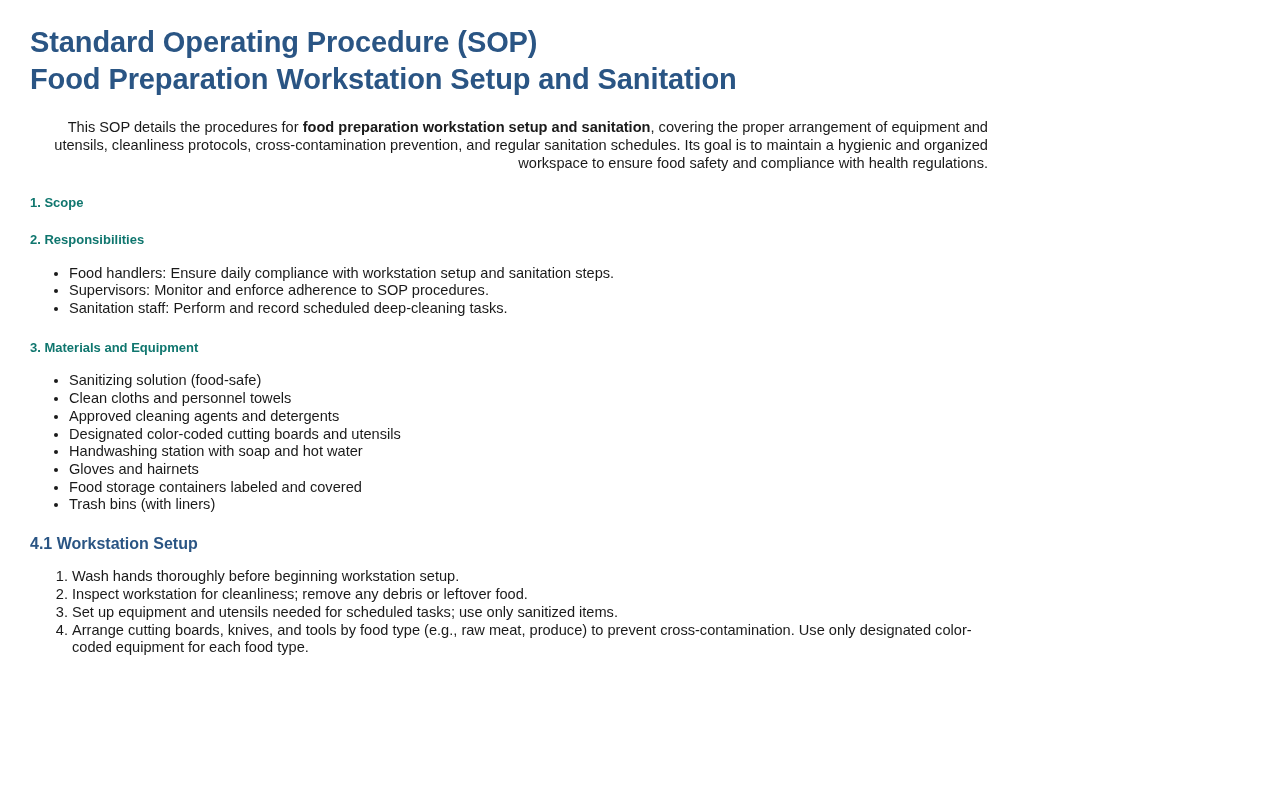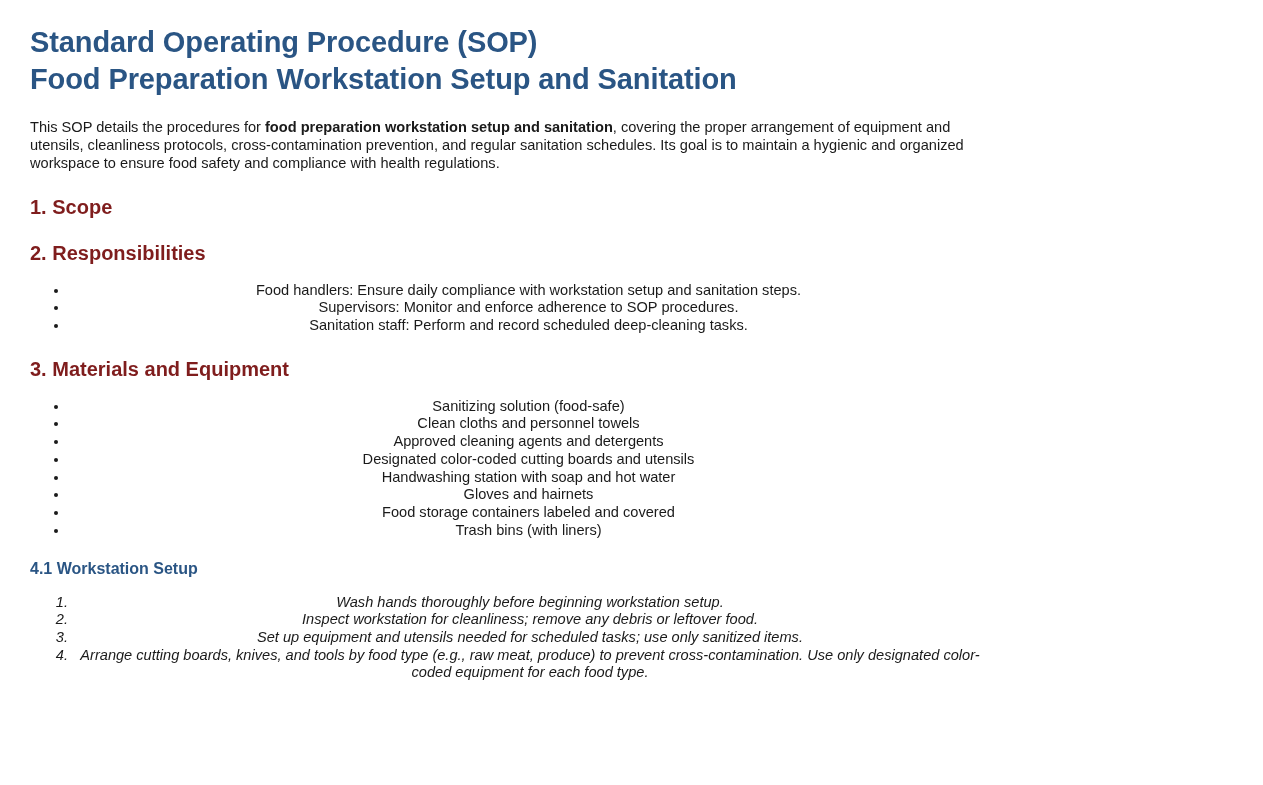--- a/index.html
+++ b/index.html
@@ -36,48 +36,48 @@
     white-space: nowrap;
   }
 
   
   p.body-text {
     font-size: 14.6px;
     line-height: 1.24;
     color: #1a1a1a;
     margin: 0 0 14px 0;
     max-width: 1180px;
+    text-align: right;
   }
   p.body-text strong { font-weight: bold; }
 
   
   h2.section-heading {
-    color: #7f1d1d;
-    font-size: 20px;
+    color: #0f766e;
+    font-size: 13px;
     font-weight: bold;
     margin: 22px 0 17px 0;
     line-height: 1.2;
   }
   h3.sub-heading {
     color: #2a5584;
     font-size: 16px;
     font-weight: bold;
     margin: 20px 0 15px 0;
     line-height: 1.2;
   }
 
   
   ul.doc-list, ol.doc-list {
     margin: 0 0 12px 0;
     padding-left: 39px;
     max-width: 1180px;
-    text-align: center;
   }
   ul.doc-list { list-style-type: disc; }
-  ol.doc-list { list-style-type: decimal; font-style: italic; }
+  ol.doc-list { list-style-type: decimal; }
   ul.doc-list > li, ol.doc-list > li {
     font-size: 14.6px;
     line-height: 1.215;
     color: #1a1a1a;
     margin: 0;
     padding: 0;
   }
   ol.doc-list { padding-left: 42px; }
 </style>
 </head>

